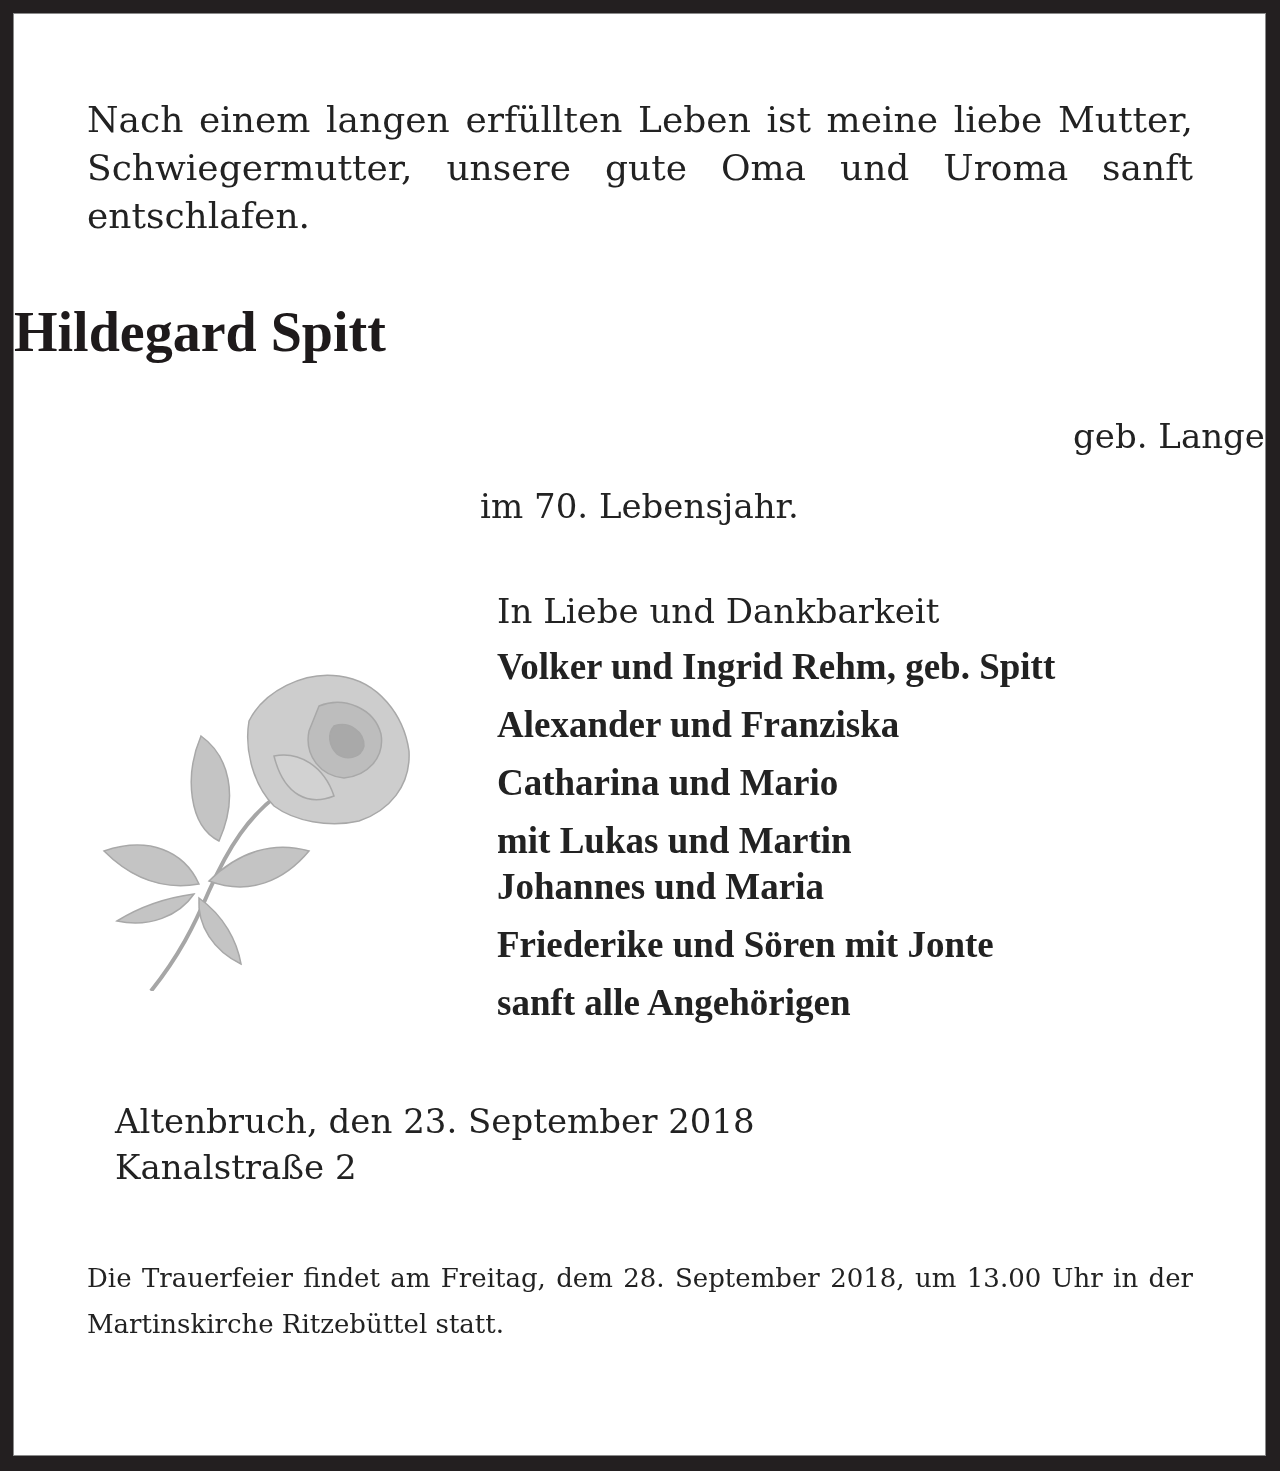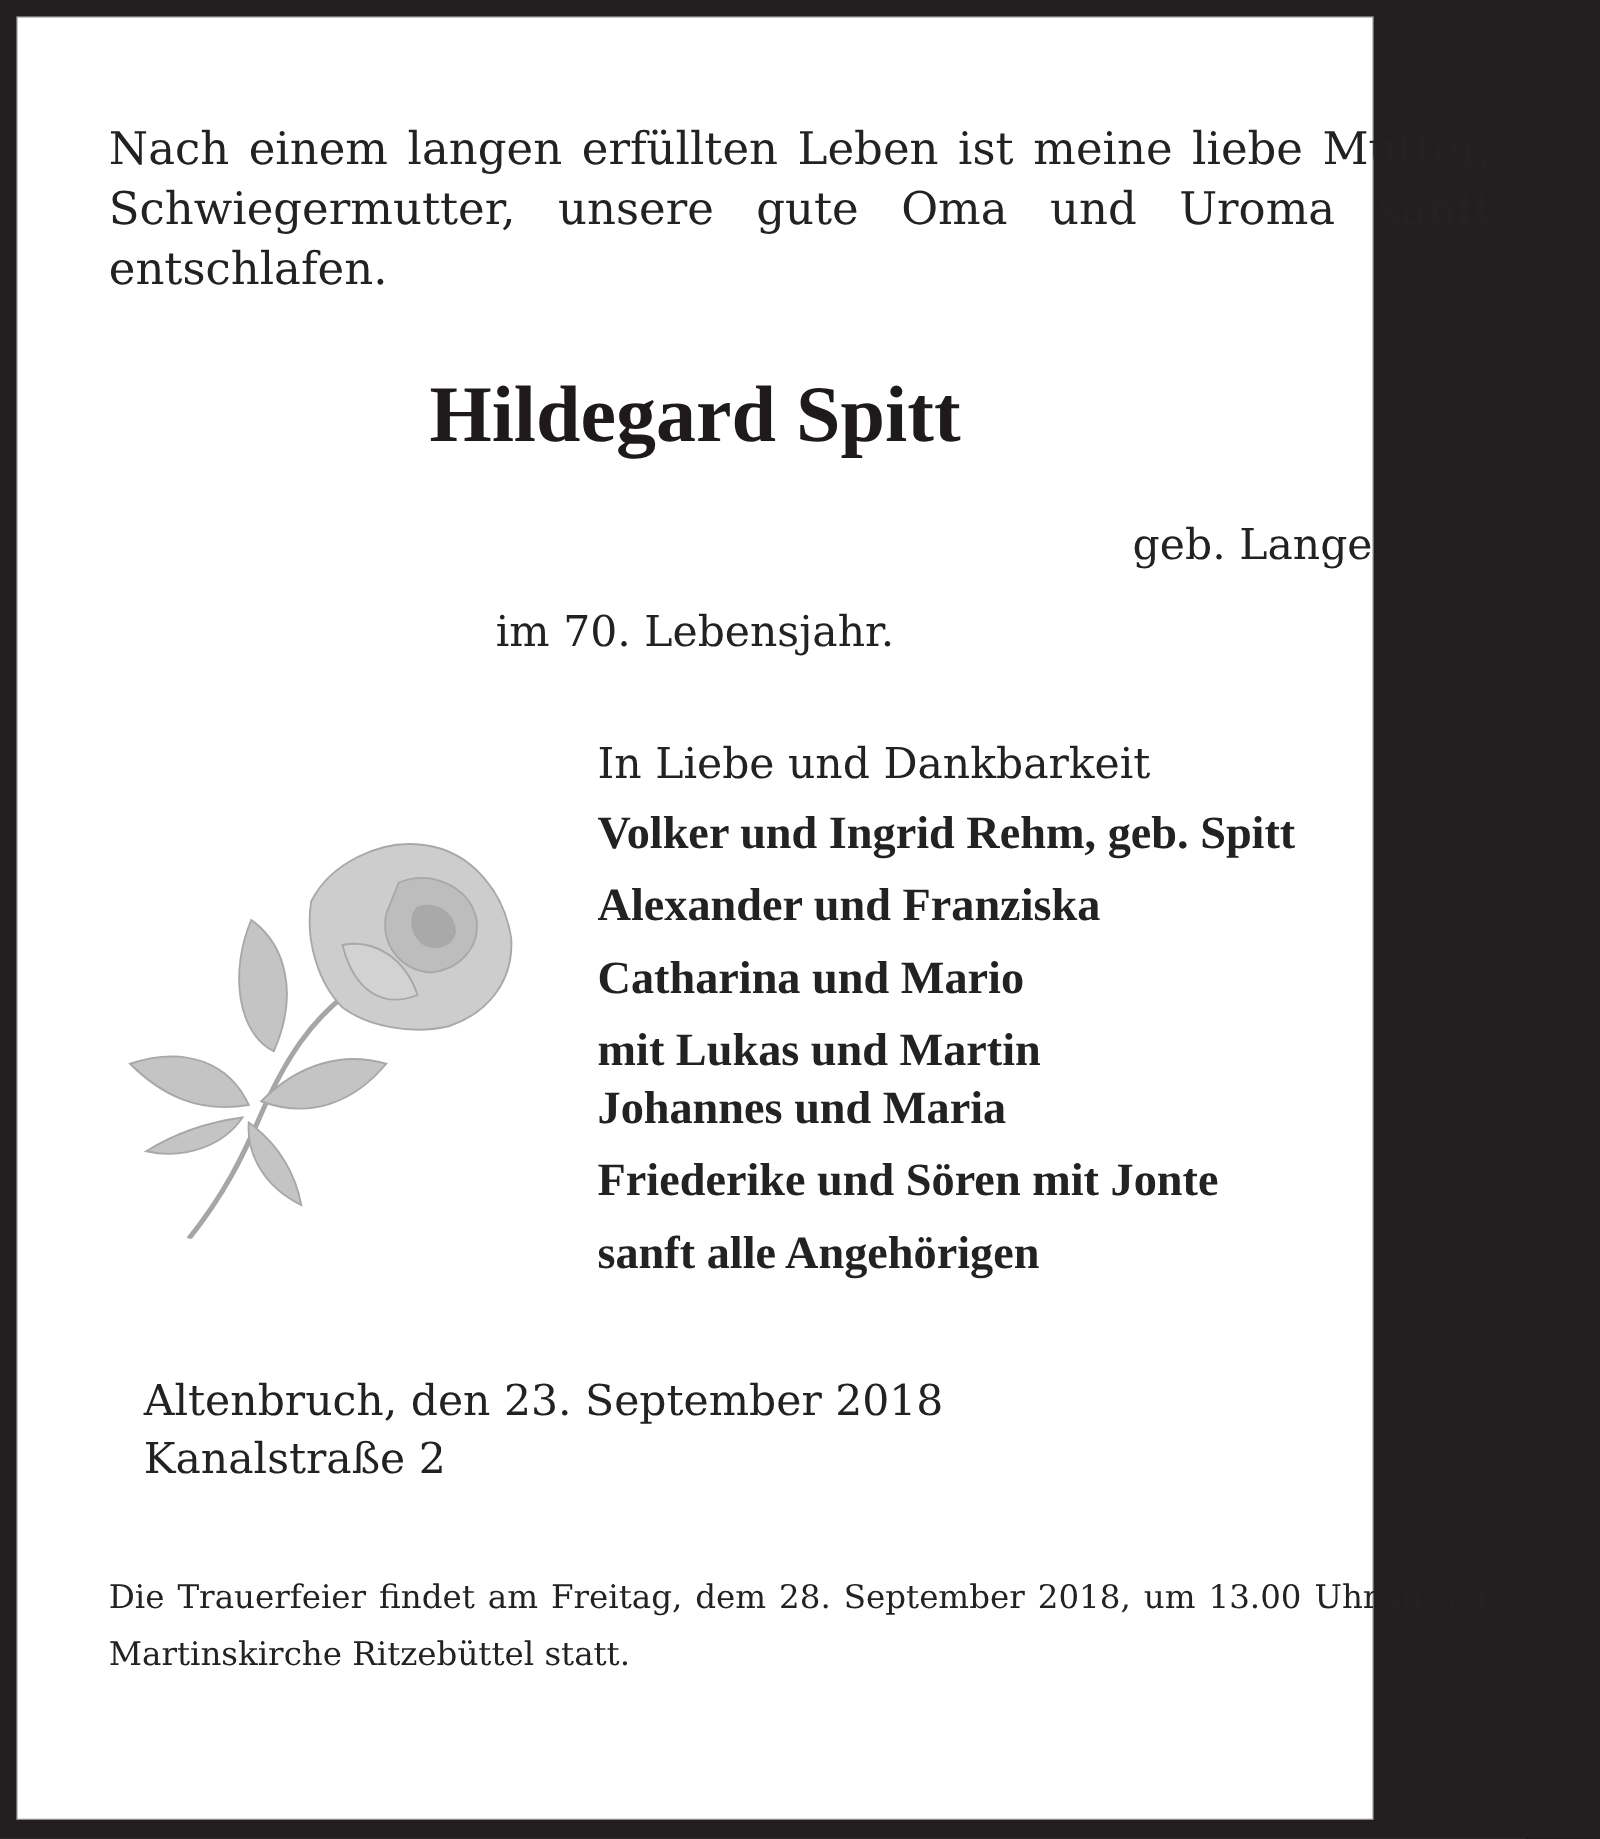--- a/index.html
+++ b/index.html
@@ -1,34 +1,34 @@
 <!DOCTYPE html>
 <html><head>
 <meta charset="utf-8">
 <style>
   html, body { margin: 0; padding: 0; background: #231f20; }
   body { width: 1280px; height: 1471px; position: relative; overflow: hidden; }
   .frame {
-    position: absolute; left: 14px; top: 14px; width: 1084px; height: 1441px;
+    position: absolute; left: 14px; top: 14px; width: 1251px; height: 1441px;
     background: #ffffff; box-shadow: 0 0 0 1px #8a8a8a;
   }
   .serif { font-family: "DejaVu Serif", "Liberation Serif", serif; color: #222; }
   .intro {
     position: absolute; left: 73px; top: 82px; width: 1106px;
     font-size: 36px; line-height: 48px; text-align: justify; text-align-last: left;
   }
   .name {
-    position: absolute; left: 0; top: 268px; width: 100%; text-align: center;
+    position: absolute; left: 0; top: 268px; width: 100%; 
     font-family: "Liberation Serif", "DejaVu Serif", serif; font-weight: bold;
-    font-size: 64px; line-height: 100px; color: #1e1a1b; letter-spacing: 0px;
+    font-size: 56px; line-height: 100px; color: #1e1a1b; letter-spacing: 0px;
   }
   .maiden { position: absolute; left: 0; top: 400px; width: 100%; text-align: right; font-size: 34px; line-height: 44px; }
   .age { position: absolute; left: 0; top: 470px; width: 100%; text-align: center; font-size: 34px; line-height: 44px; }
   .rose { position: absolute; left: 75px; top: 632px; width: 340px; height: 345px; }
-  .signers { position: absolute; left: 464px; top: 572px; width: 720px; }
+  .signers { position: absolute; left: 483px; top: 572px; width: 720px; }
   .greeting { font-size: 34px; line-height: 50px; margin-bottom: 8px; }
   .fam { font-size: 34px; line-height: 46px; font-weight: bold; margin-bottom: 12px; font-family: "Liberation Serif", "DejaVu Serif", serif; font-size: 37px; }
   .fam .norm { font-weight: bold; }
   .place { position: absolute; left: 73px; top: 1084px; font-size: 34px; line-height: 46px; margin-left: 28px; }
   .service {
     position: absolute; left: 73px; top: 1226px; width: 1106px;
     font-size: 26px; line-height: 46px; text-align: justify; text-align-last: left; margin-top: 15px;
   }
 </style>
 </head>

